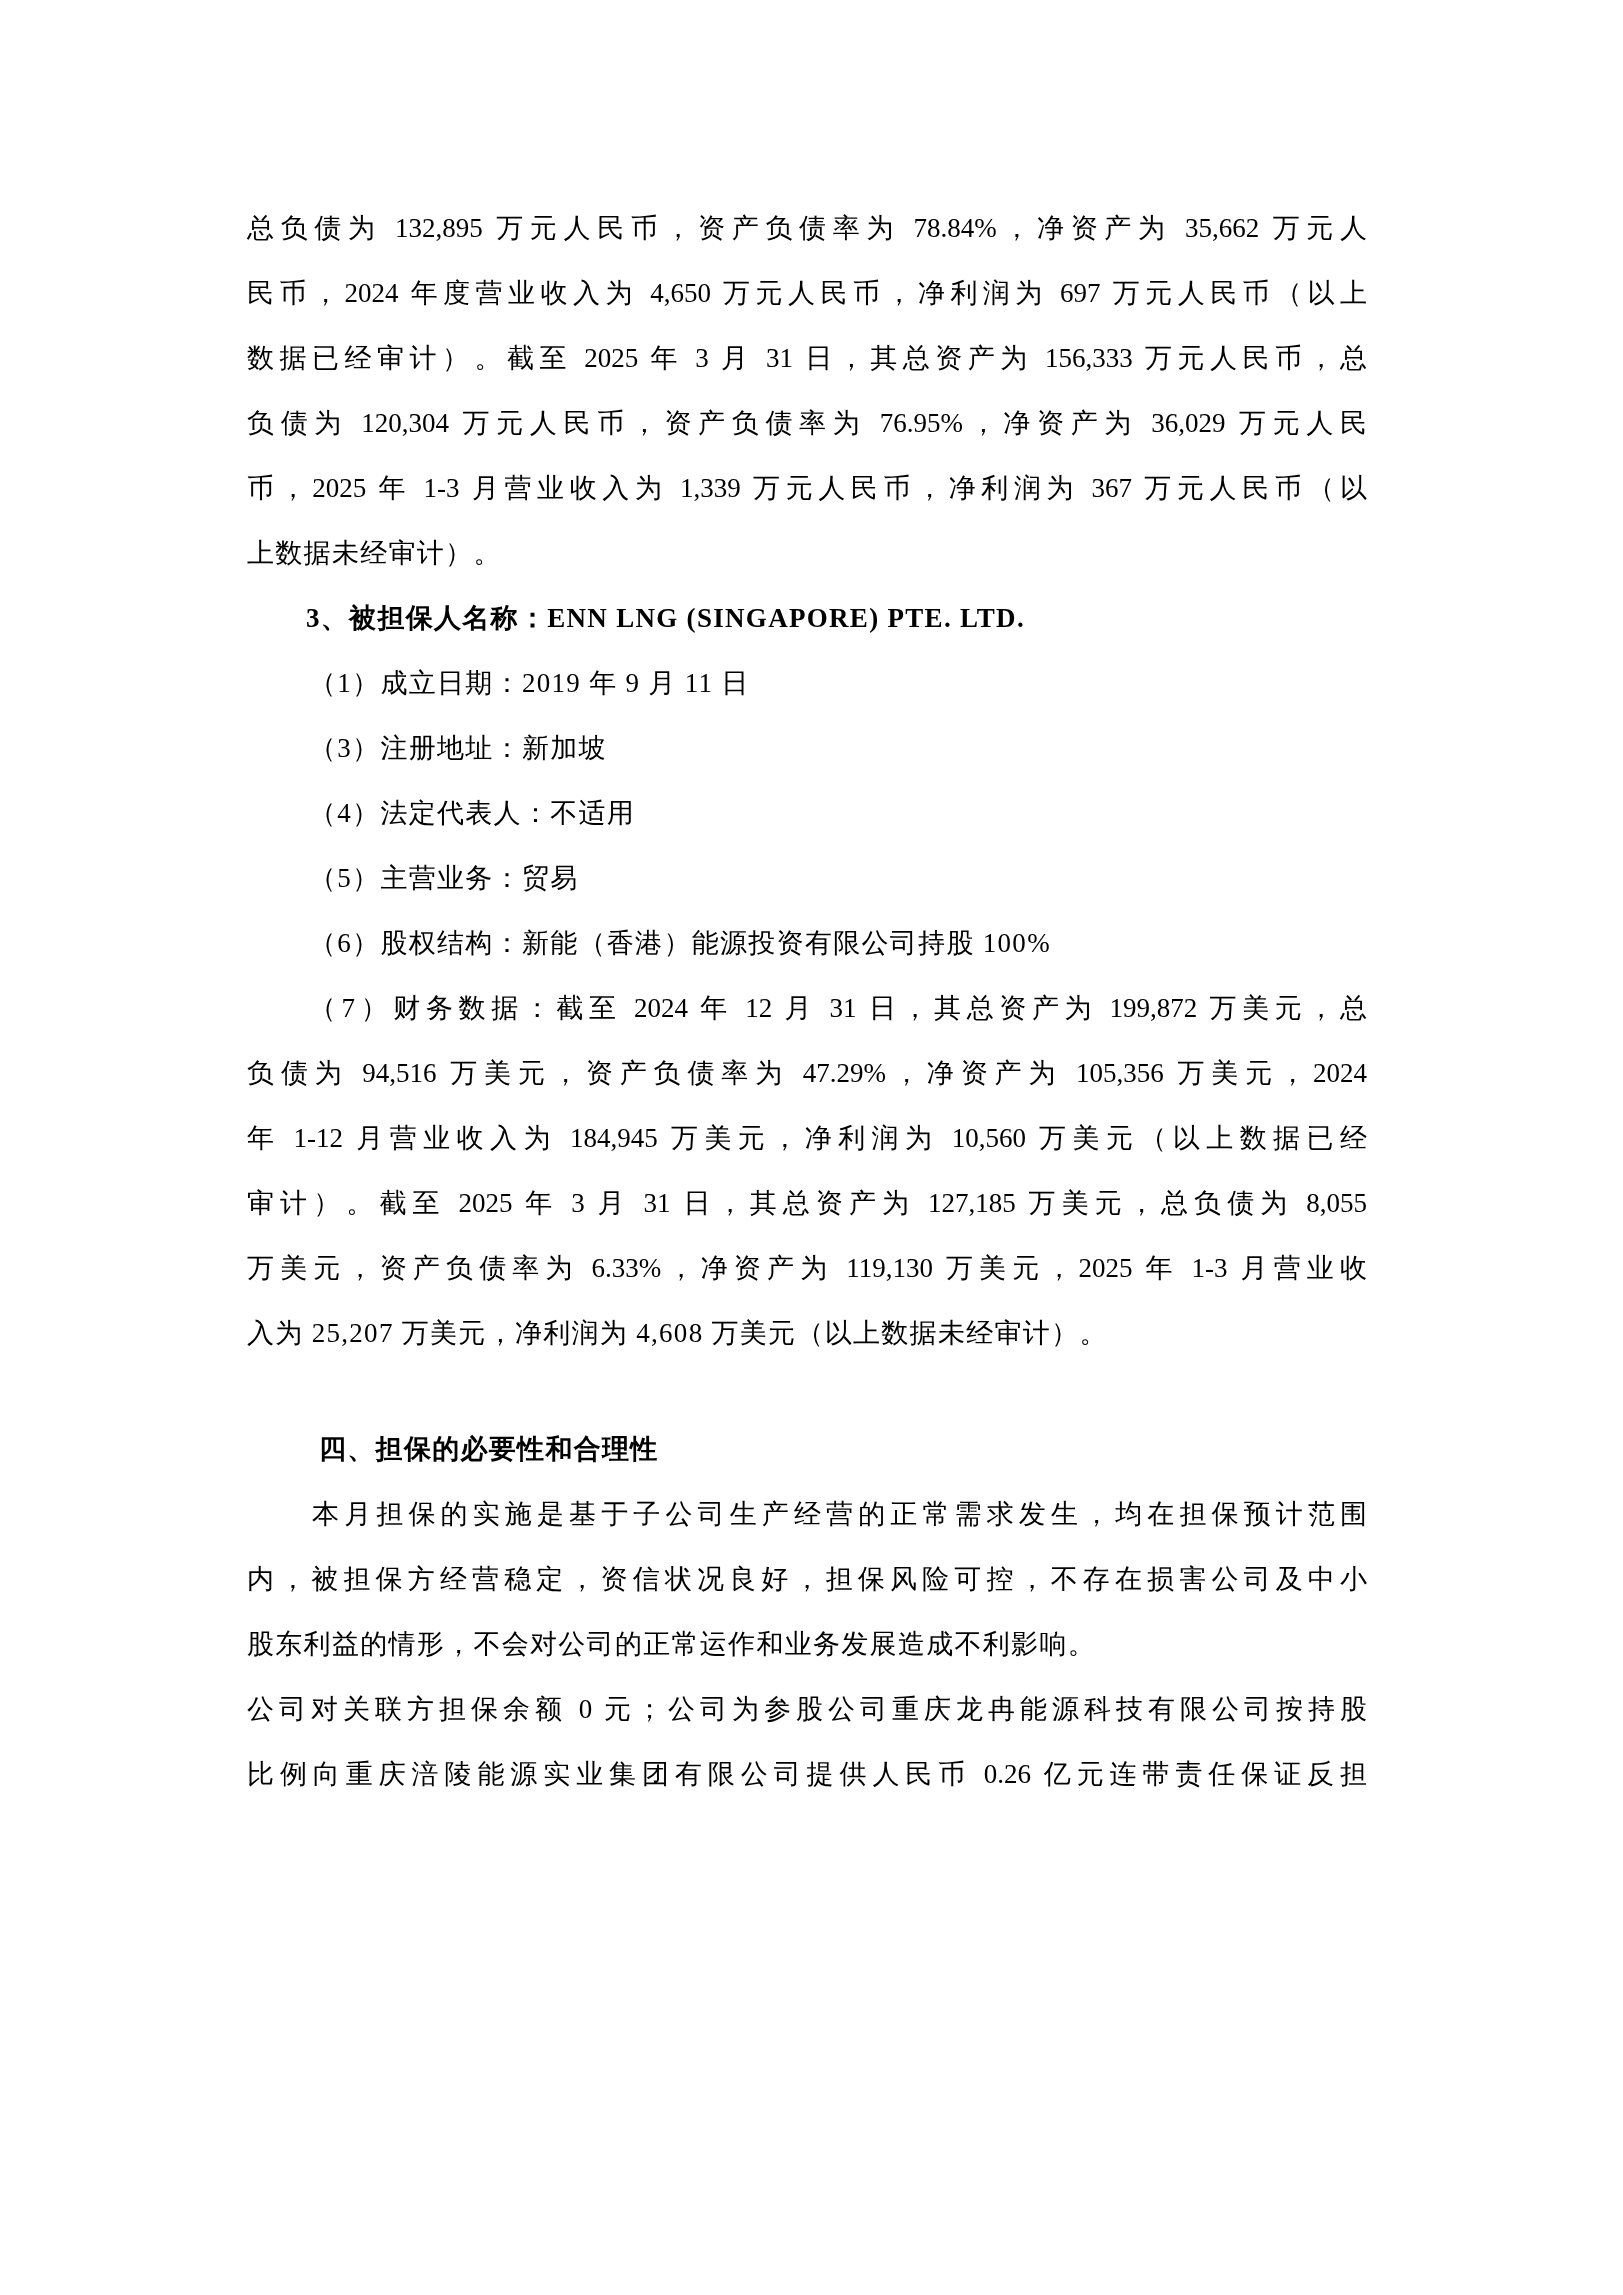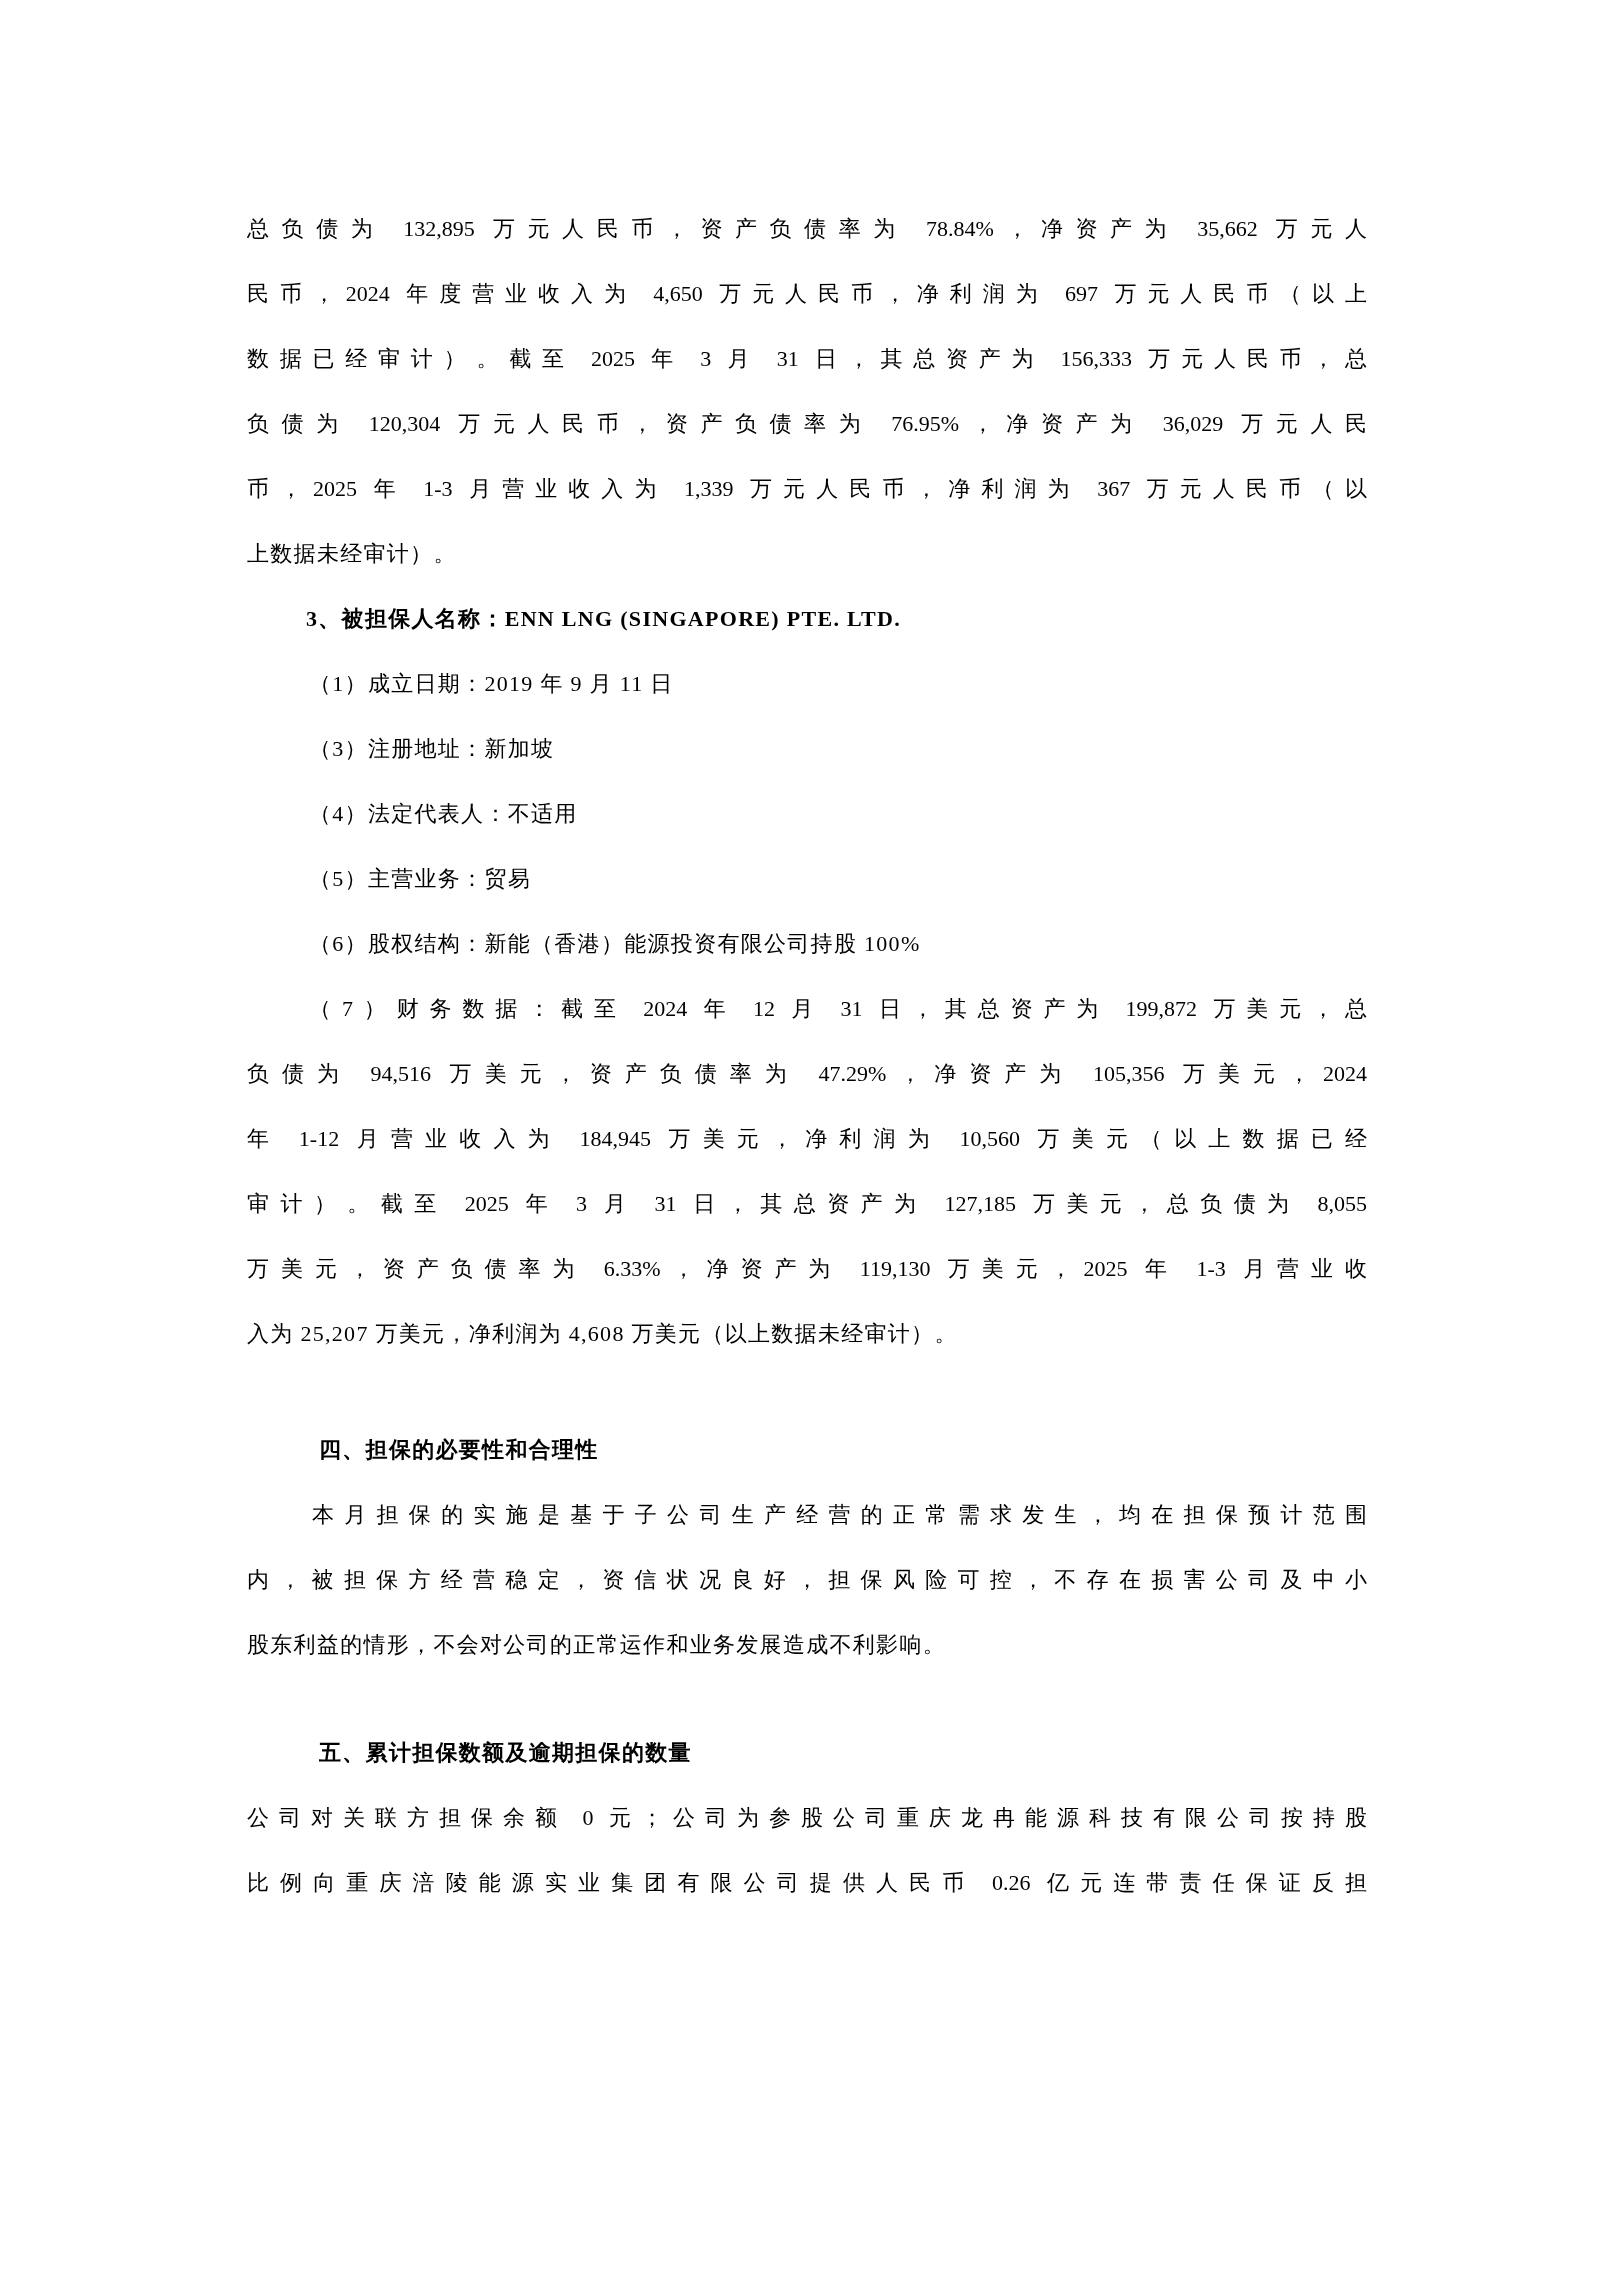--- a/index.html
+++ b/index.html
@@ -10,21 +10,21 @@
     background: #ffffff;
     overflow: hidden;
     font-family: "Liberation Serif", "DejaVu Serif", serif;
     color: #000000;
   }
   .content {
     position: absolute;
     left: 247px;
     top: 196px;
     width: 1120px;
-    font-size: 22px;
+    font-size: 27px;
   }
   .line {
     height: 65px;
     line-height: 65px;
     letter-spacing: 1.3px;
     white-space: nowrap;
   }
   
   .line.j {
     white-space: normal;
@@ -67,19 +67,18 @@
     <div class="line j">年 1-12 月营业收入为 184,945 万美元，净利润为 10,560 万美元（以上数据已经</div>
     <div class="line j">审计）。截至 2025 年 3 月 31 日，其总资产为 127,185 万美元，总负债为 8,055</div>
     <div class="line j">万美元，资产负债率为 6.33%，净资产为 119,130 万美元，2025 年 1-3 月营业收</div>
     <div class="line">入为 25,207 万美元，净利润为 4,608 万美元（以上数据未经审计）。</div>
 
     <div class="line b ind-head gap-sec4">四、担保的必要性和合理性</div>
     <div class="line j ind-para">本月担保的实施是基于子公司生产经营的正常需求发生，均在担保预计范围</div>
     <div class="line j">内，被担保方经营稳定，资信状况良好，担保风险可控，不存在损害公司及中小</div>
     <div class="line">股东利益的情形，不会对公司的正常运作和业务发展造成不利影响。</div>
 
-    <div class="line b ind-head gap-sec5">五、累计担保数额及逾期担保的数量</div>
     <div class="line j">公司对关联方担保余额 0 元；公司为参股公司重庆龙冉能源科技有限公司按持股</div>
     <div class="line j">比例向重庆涪陵能源实业集团有限公司提供人民币 0.26 亿元连带责任保证反担</div>
 
   </div>
 </div>
 
 
 </body></html>

